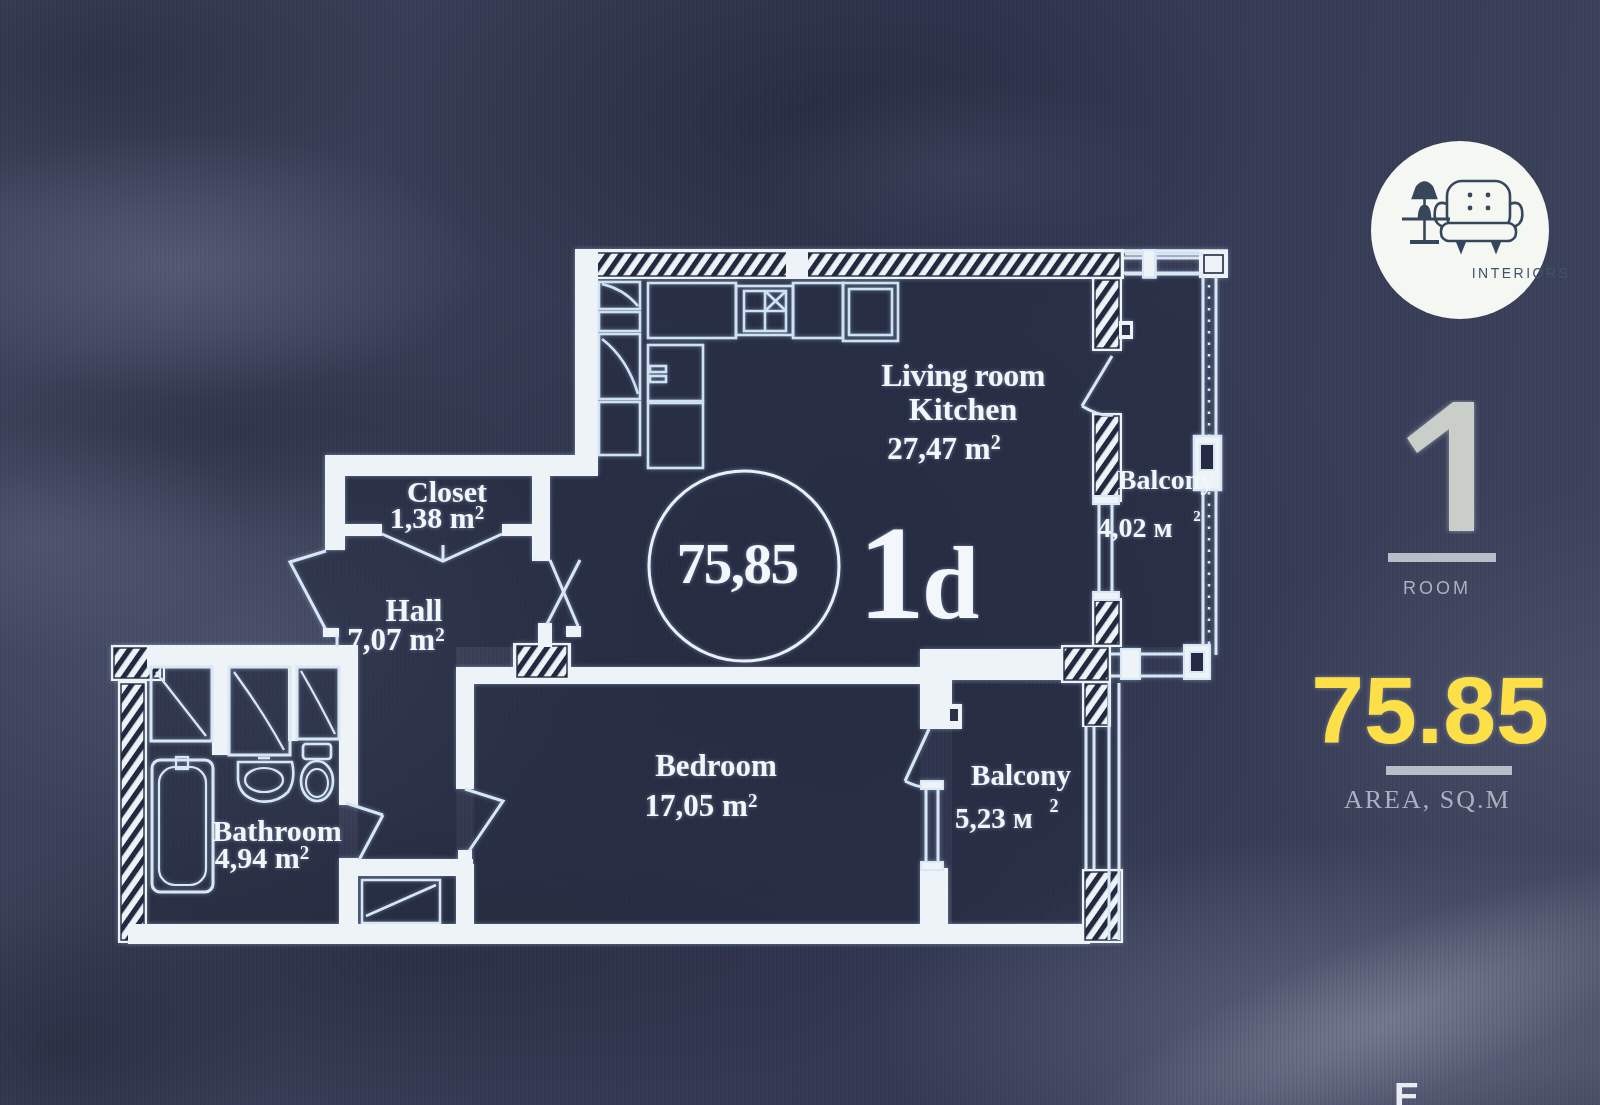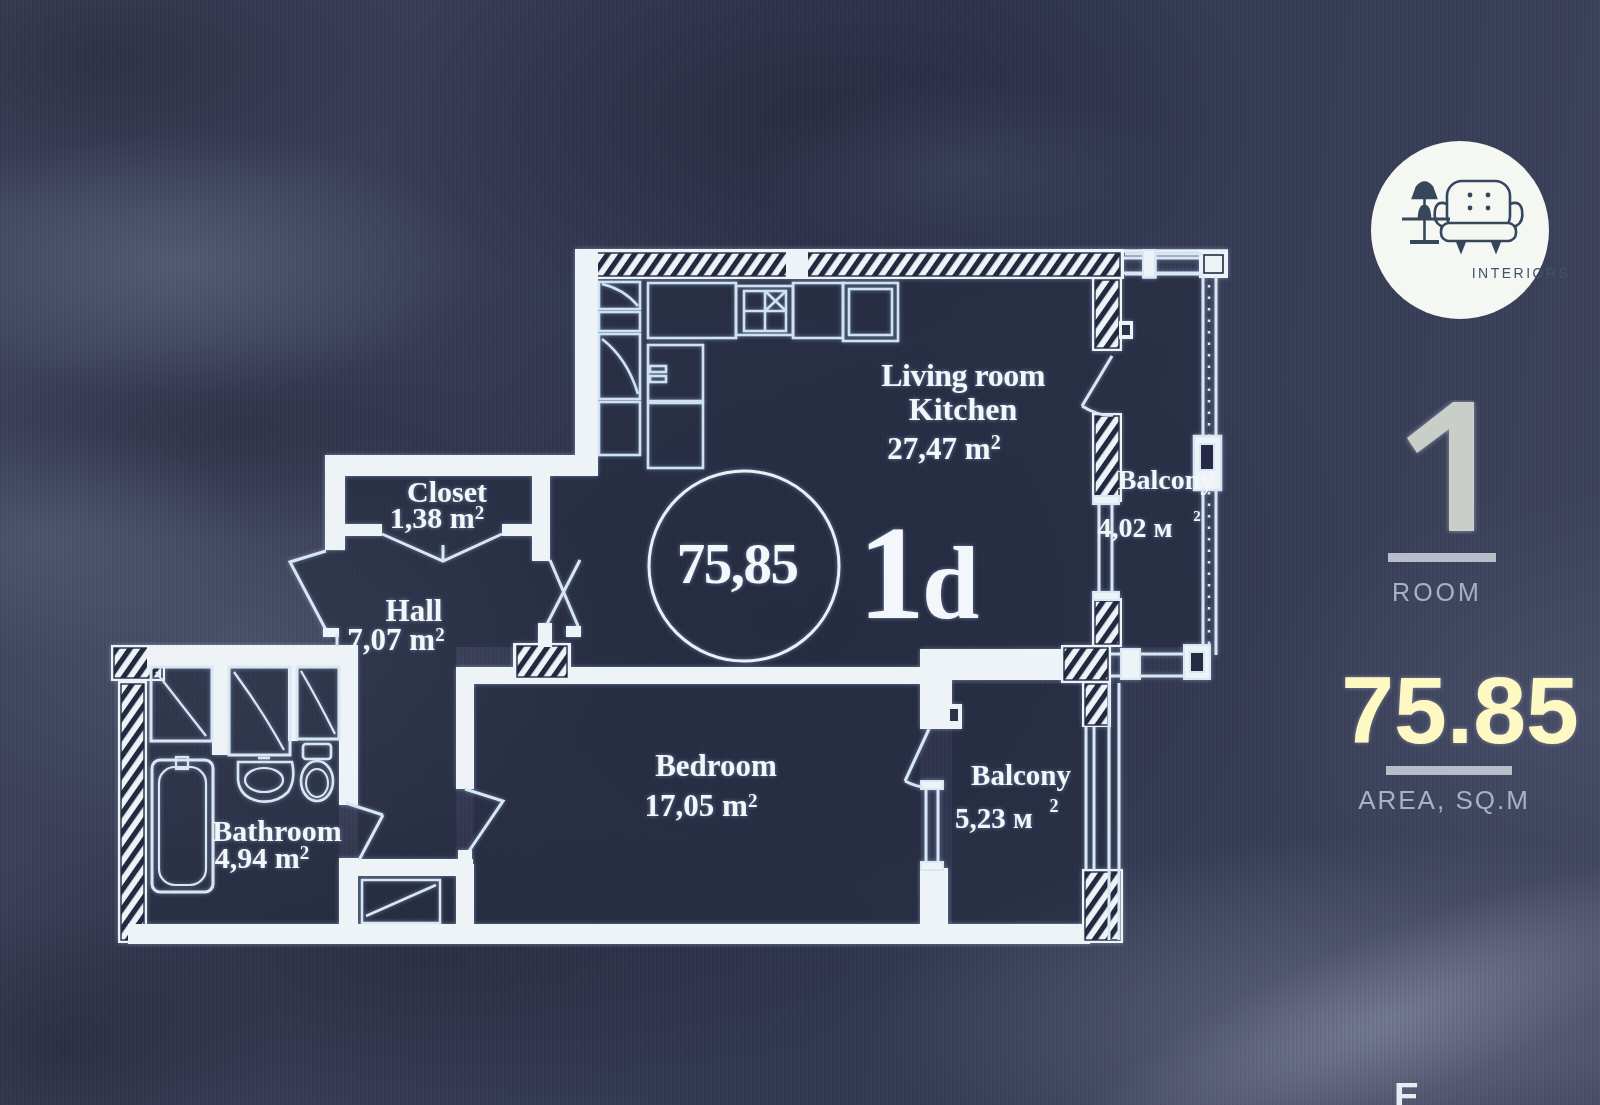--- a/index.html
+++ b/index.html
@@ -32,27 +32,27 @@
 #stripes{position:absolute;left:0;top:0;width:1600px;height:1105px;
   background:repeating-linear-gradient(90deg, rgba(10,12,24,0.085) 0px, rgba(10,12,24,0.085) 1px, rgba(0,0,0,0) 2px, rgba(0,0,0,0) 4px);
 }
 #plan{position:absolute;left:0;top:0;}
 
 .logo{position:absolute;left:1371px;top:141px;width:178px;height:178px;border-radius:50%;background:#f5f7f3;}
 .interiors{position:absolute;left:1432px;top:265px;width:178px;text-align:center;
   font-size:14px;letter-spacing:2.5px;color:#41536b;font-weight:400;}
 .rline1{position:absolute;left:1388px;top:553px;width:108px;height:9px;background:#b7bec9;}
 .room{position:absolute;left:1337px;top:578px;width:200px;text-align:center;
-  font-size:25px;color:#a9b0bf;letter-spacing:3px;}
+  font-size:18px;color:#a9b0bf;letter-spacing:3px;}
 .num75{position:absolute;left:1310px;top:663px;width:240px;text-align:center;
-  font-size:95px;font-weight:bold;color:#fef9c3;line-height:1;letter-spacing:0px;
-  text-shadow:0 0 4px rgba(205,215,225,0.45);margin-left:30px;}
+  font-size:95px;font-weight:bold;color:#fde047;line-height:1;letter-spacing:0px;
+  text-shadow:0 0 4px rgba(205,215,225,0.45);}
 .rline2{position:absolute;left:1386px;top:766px;width:126px;height:9px;background:#b7bec9;}
-.area{position:absolute;left:1344px;top:785px;width:200px;text-align:center;
-  font-size:26px;color:#a9b0bf;letter-spacing:2px;}
+.area{position:absolute;left:1344px;top:785px;width:200px;text-align:left;
+  font-size:26px;color:#a9b0bf;letter-spacing:2px;font-family:Liberation Serif, serif;}
 .eltr{position:absolute;left:1394px;top:1076px;font-size:38px;font-weight:bold;color:#e9edf3;}
 </style>
 </head>
 <body>
 <div id="bg"></div>
 <div id="diag"></div>
 <div id="stripes"></div>
 
 <svg id="plan" width="1600" height="1105" viewBox="0 0 1600 1105">
 <defs>

